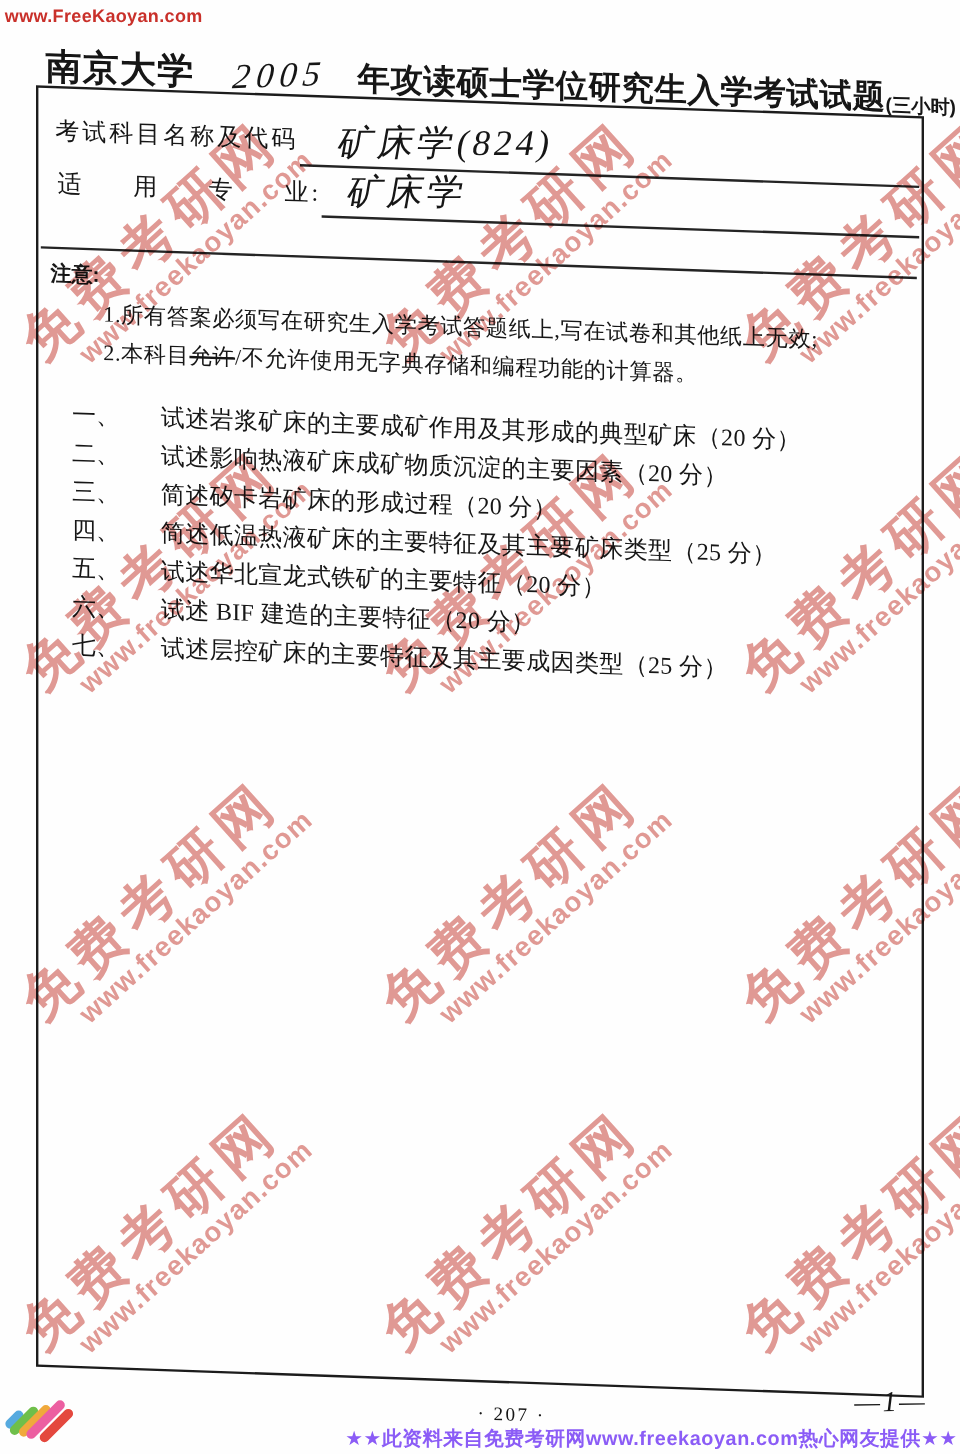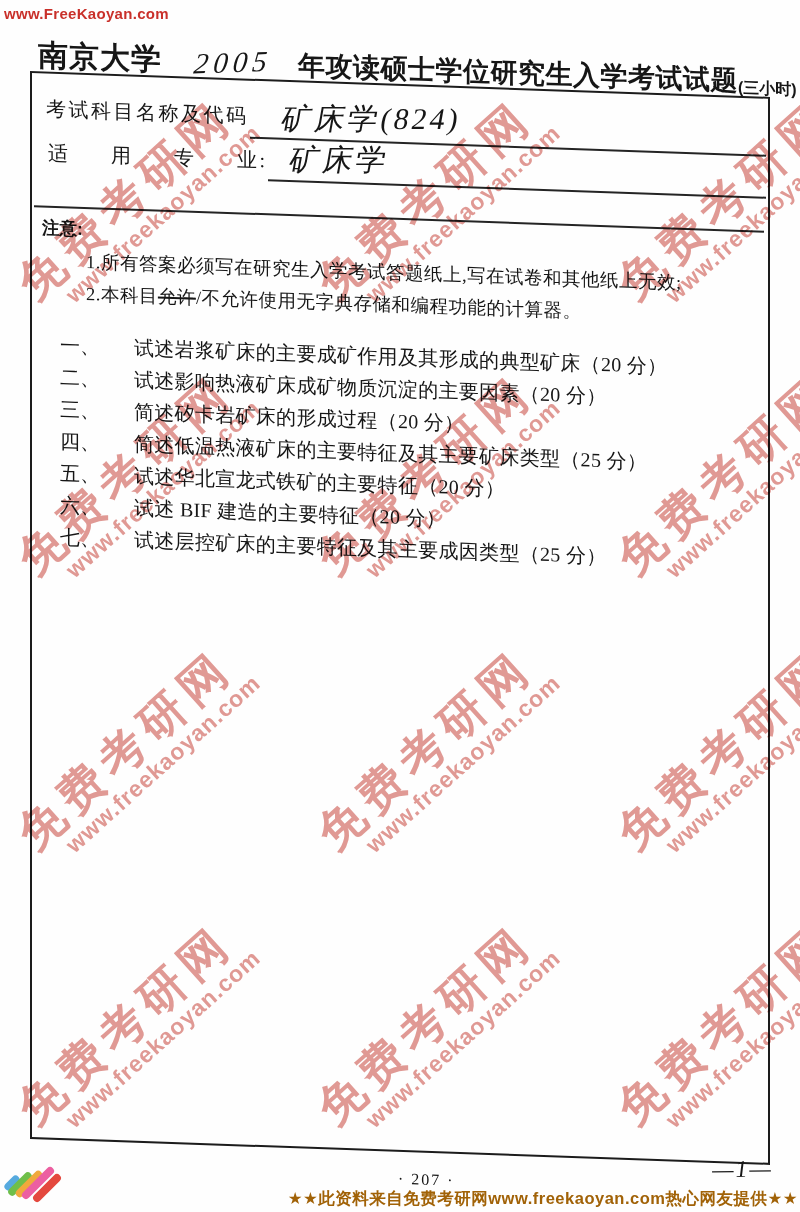--- a/index.html
+++ b/index.html
@@ -10,21 +10,21 @@
   }
   
   .site-url{
     position:absolute;left:4px;top:5px;
     font-family:"Liberation Sans","DejaVu Sans",sans-serif;
     font-size:15px;font-weight:600;color:#c9302a;letter-spacing:.3px;
   }
   .banner{
     position:absolute;right:2px;top:1188px;
     font-family:"Liberation Sans","DejaVu Sans",sans-serif;
-    font-size:16.5px;font-weight:bold;color:#a16207;letter-spacing:.5px;
+    font-size:16.5px;font-weight:bold;color:#8b5cf6;letter-spacing:.5px;
     white-space:nowrap;
   }
   .wm-layer{position:absolute;inset:0;pointer-events:none;mix-blend-mode:multiply;z-index:5;}
   .wm{
     position:absolute;width:280px;height:96px;
     transform:rotate(-42deg);transform-origin:50% 50%;
     color:#dd8d87;opacity:.88;white-space:nowrap;
     font-family:"Liberation Sans","DejaVu Sans",sans-serif;
   }
   .wm-big{font-size:46px;font-weight:bold;letter-spacing:8px;line-height:1;}

